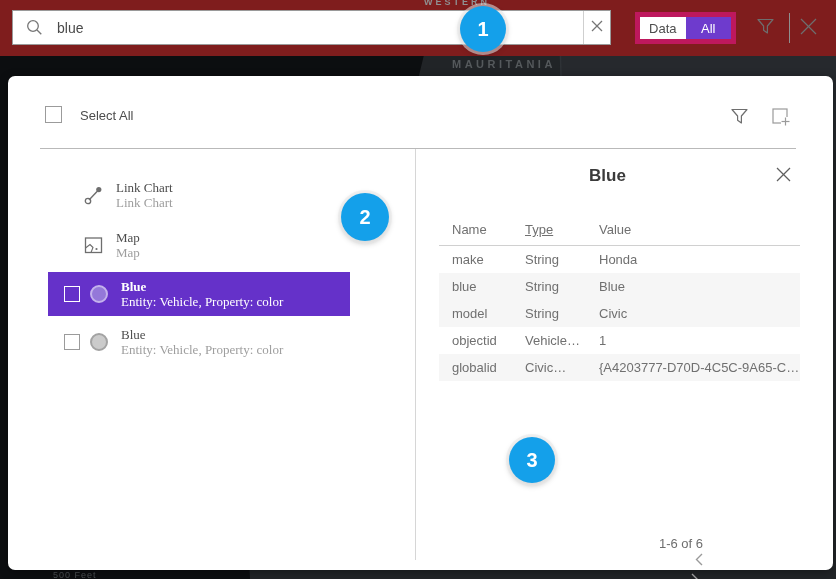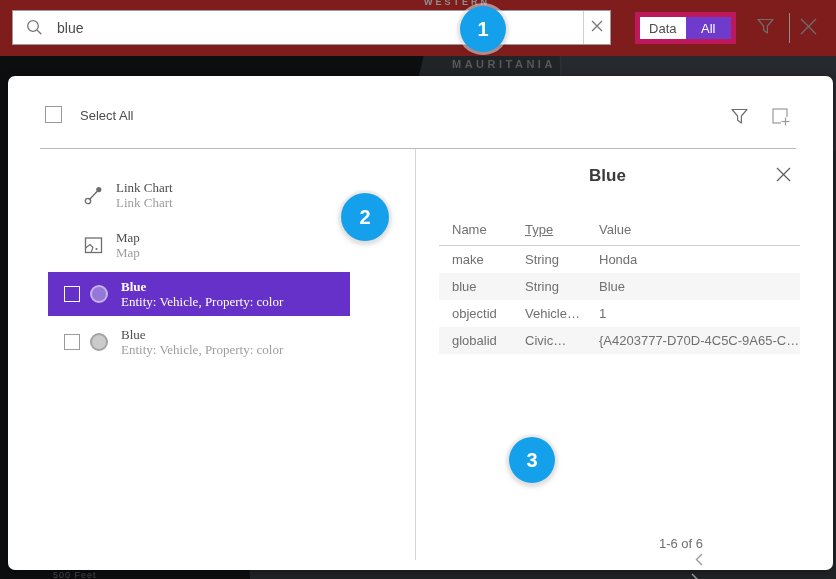--- a/index.html
+++ b/index.html
@@ -235,20 +235,25 @@
         <tbody>
           <tr>
             <td>make</td>
             <td>String</td>
             <td>Honda</td>
           </tr>
           <tr class="alt">
             <td>blue</td>
             <td>String</td>
             <td>Blue</td>
+          </tr>
+          <tr class="alt">
+            <td>model</td>
+            <td>String</td>
+            <td>Civic</td>
           </tr>
           <tr>
             <td>objectid</td>
             <td>Vehicle…</td>
             <td>1</td>
           </tr>
           <tr class="alt">
             <td>globalid</td>
             <td>Civic…</td>
             <td>{A4203777-D70D-4C5C-9A65-C…</td>

